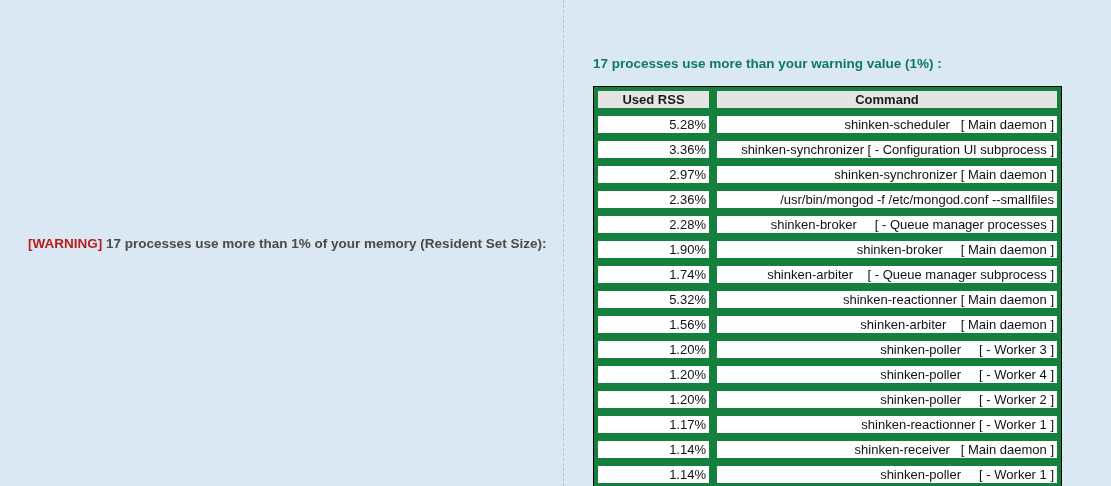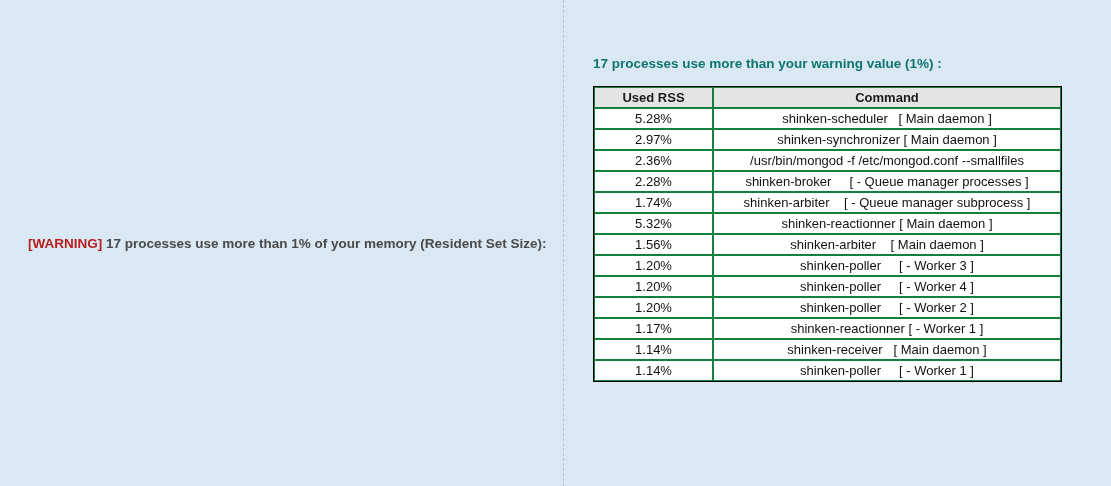--- a/index.html
+++ b/index.html
@@ -54,35 +54,35 @@
   table.process-table {
     border-collapse: separate;
     border-spacing: 0;
     border: 1px solid #000;
     width: 467px;
     table-layout: fixed;
     background: #fff;
   }
   table.process-table th,
   table.process-table td {
-    border: 1px solid #15803d;
+    border: 4px solid #15803d;
     font-size: 13px;
     overflow: hidden;
   }
   table.process-table th {
     background: #e4e4e4;
     font-weight: 700;
     color: #1a1a1a;
     text-align: center;
     height: 21px;
     padding: 1px 3px;
   }
   table.process-table td {
     color: #111;
-    text-align: center;
+    text-align: right;
     height: 21px;
     padding: 1px 3px;
     white-space: pre;
     margin-left: 32px;
   }
   col.rss-col { width: 119px; }
   col.cmd-col { width: 348px; }
 </style>
 </head>
 <body>
@@ -105,30 +105,38 @@
         <th>Used RSS</th>
         <th>Command</th>
       </tr>
     </thead>
     <tbody>
         <tr>
           <td>5.28%</td>
           <td>shinken-scheduler   [ Main daemon ]</td>
         </tr>
         <tr>
+          <td>3.36%</td>
+          <td>shinken-synchronizer [ - Configuration UI subprocess ]</td>
+        </tr>
+        <tr>
           <td>2.97%</td>
           <td>shinken-synchronizer [ Main daemon ]</td>
         </tr>
         <tr>
           <td>2.36%</td>
           <td>/usr/bin/mongod -f /etc/mongod.conf --smallfiles</td>
         </tr>
         <tr>
           <td>2.28%</td>
           <td>shinken-broker     [ - Queue manager processes ]</td>
+        </tr>
+        <tr>
+          <td>1.90%</td>
+          <td>shinken-broker     [ Main daemon ]</td>
         </tr>
         <tr>
           <td>1.74%</td>
           <td>shinken-arbiter    [ - Queue manager subprocess ]</td>
         </tr>
         <tr>
           <td>5.32%</td>
           <td>shinken-reactionner [ Main daemon ]</td>
         </tr>
         <tr>

